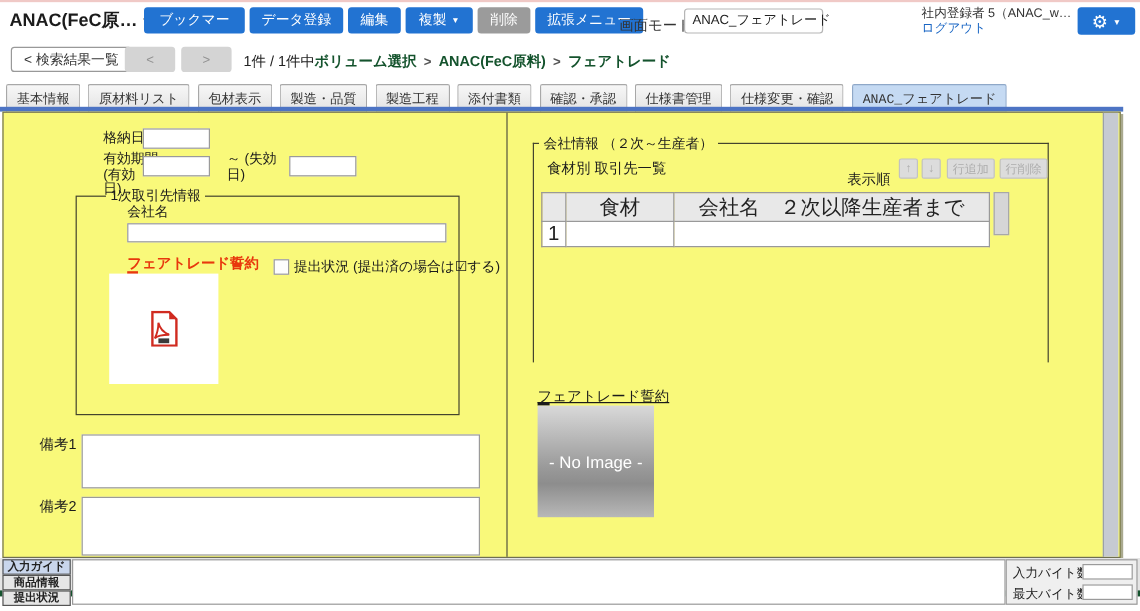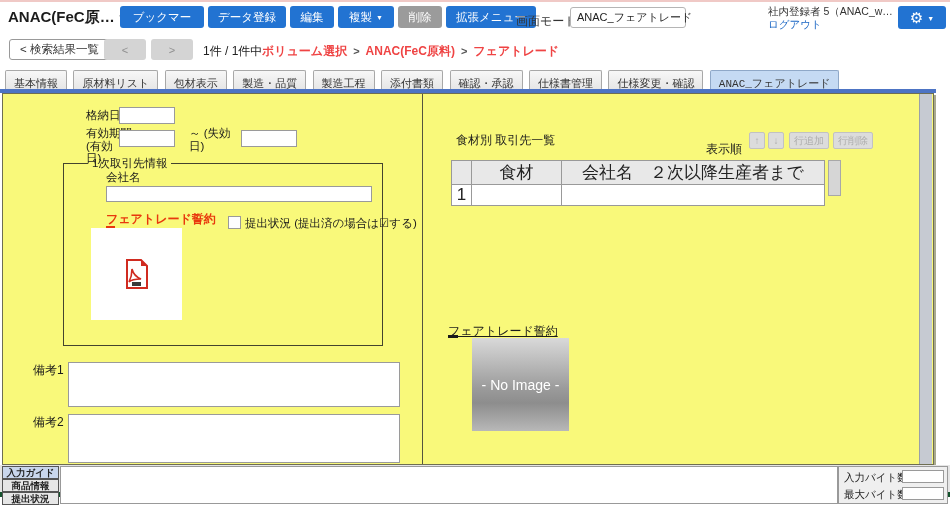--- a/index.html
+++ b/index.html
@@ -29,21 +29,21 @@
   .gear-btn .gear { font-size:15px; } .gear-btn .caret { font-size:7px; margin-left:4px; vertical-align:2px; }
 
   
   .toolbar2 { position:absolute; left:0; top:33px; width:950px; height:33px; background:#fff; }
   .back-btn { position:absolute; left:9px; top:6px; height:21px; background:#fff; border:1px solid #999; border-radius:3px;
               font-size:11.5px; font-family:inherit; color:#333; padding:0 10px; cursor:pointer; }
   .nav-btn { position:absolute; top:6px; width:42px; height:21px; background:#d4d4d4; border:none; border-radius:3px;
              color:#8f8f8f; font-size:11px; cursor:pointer; }
   .count-text { position:absolute; left:203px; top:10px; font-size:12px; color:#222; }
   .breadcrumb { position:absolute; left:262px; top:10px; font-size:12px; font-weight:bold; white-space:nowrap; }
-  .breadcrumb a { color:#ef4444; text-decoration:none; cursor:pointer; }
+  .breadcrumb a { color:#14532d; text-decoration:none; cursor:pointer; }
   .breadcrumb .sep { color:#555; font-size:11px; padding:0 6px; font-weight:bold; }
 
   
   .tabs { position:absolute; left:5px; top:70px; height:19px; white-space:nowrap; }
   .tab { display:inline-block; height:26px; line-height:18px; padding:4px 8px; margin-right:2px; font-size:11px; color:#333;
          background:linear-gradient(#f7f7f7,#e0e0e0); border:1px solid #a8a8a8; border-bottom:none;
          border-radius:2px 2px 0 0; cursor:pointer; vertical-align:bottom;font-family:Liberation Mono, monospace; }
   .tab.active { background:#c5daf3; border-color:#8fa8c8; }
   .tab-bar { position:absolute; left:0; top:89px; width:936px; height:4px; background:#4d74c4; }
 
@@ -72,21 +72,21 @@
   
   .order-btn { position:absolute; top:0; height:17px; background:#dcdcdc; border:1px solid #c2c2c2; border-radius:2px;
                color:#adadad; font-size:10px; font-family:inherit; cursor:default; padding:0; text-align:center; }
   table.dlist { position:absolute; border-collapse:collapse; font-size:17px; background:#fde047; }
   table.dlist th { background:#e8e8e8; border:1px solid #999; font-weight:normal; height:17px; padding:0 3px; color:#222; }
   table.dlist td { background:#fff; border:1px solid #999; height:17px; padding:0 3px; text-align:center; }
   .grid-scroll { position:absolute; background:#d6d6d6; border:1px solid #a8a8a8; }
 
   .pledge-link { font-size:12px; color:#1b1b1b; text-decoration:underline; cursor:pointer; }
   .noimage { position:absolute; background:linear-gradient(180deg,#d9d9d9 0%,#9a9a9a 55%,#8d8d8d 70%,#b8b8b8 100%);
-             color:#fff; font-size:14px; display:flex; align-items:center; justify-content:center;margin-left:24px; }
+             color:#fff; font-size:14px; display:flex; align-items:center; justify-content:center; }
 
   
   .footer { position:absolute; left:0; top:465px; width:950px; height:32px; background:#e5e5e5; border-bottom:5px solid #14532d; }
   .side-btn { position:absolute; left:2px; width:57px; height:13px; font-size:9.5px; font-weight:bold; font-family:inherit;
               border:1px solid #555; background:#e6e6e6; color:#222; line-height:11px; cursor:pointer; padding:0; }
   .side-btn.active { background:#c9d6ec; }
   .guide-box { position:absolute; left:60px; top:1px; width:778px; height:38px; background:#fff; border:1px solid #999; }
   .byte-panel { position:absolute; left:838px; top:1px; width:110px; height:38px; background:#efefef; border:1px solid #999; }
   .byte-row { position:absolute; left:5px; font-size:10.5px; color:#222; white-space:nowrap; }
   .byte-in { position:absolute; left:63px; width:42px; height:13px; background:#fff; border:1px solid #9a9a9a; }
@@ -190,20 +190,23 @@
         <path d="M8 10 c1 4 4 8 9 10 c-6 0 -10 1 -12 3 c2 -4 3 -9 3 -13 z" fill="none" stroke="#d02b20" stroke-width="1.6"></path>
         <rect x="8" y="23" width="9" height="4" fill="#3a3a3a"></rect>
       </svg>
     </div>
 
     <div class="flabel" style="left:30px;top:270px;font-size:12px;">備考1</div>
     <textarea class="tin" style="left: 65px; top: 268px; width: 332px; height: 45px; resize: none;"></textarea>
     <div class="flabel" style="left:30px;top:322px;font-size:12px;">備考2</div>
     <textarea class="tin" style="left: 65px; top: 320px; width: 332px; height: 49px; resize: none;"></textarea>
 
+    <fieldset class="grp grp2" style="left:441px;top:18px;width:430px;height:190px;">
+      <legend>会社情報 （２次～生産者）</legend>
+    </fieldset>
     <div class="flabel" style="left:453px;top:40px;font-size:12px;">食材別 取引先一覧</div>
     <div class="flabel" style="left:703px;top:41px;font-size:12px;margin-top:8px;">表示順</div>
     <button class="order-btn" style="left:746px;top:38px;width:16px;">↑</button>
     <button class="order-btn" style="left:765px;top:38px;width:16px;">↓</button>
     <button class="order-btn" style="left:786px;top:38px;width:40px;">行追加</button>
     <button class="order-btn" style="left:830px;top:38px;width:40px;">行削除</button>
 
     <table class="dlist" style="left:448px;top:66px;">
       <tbody>
           <tr>

